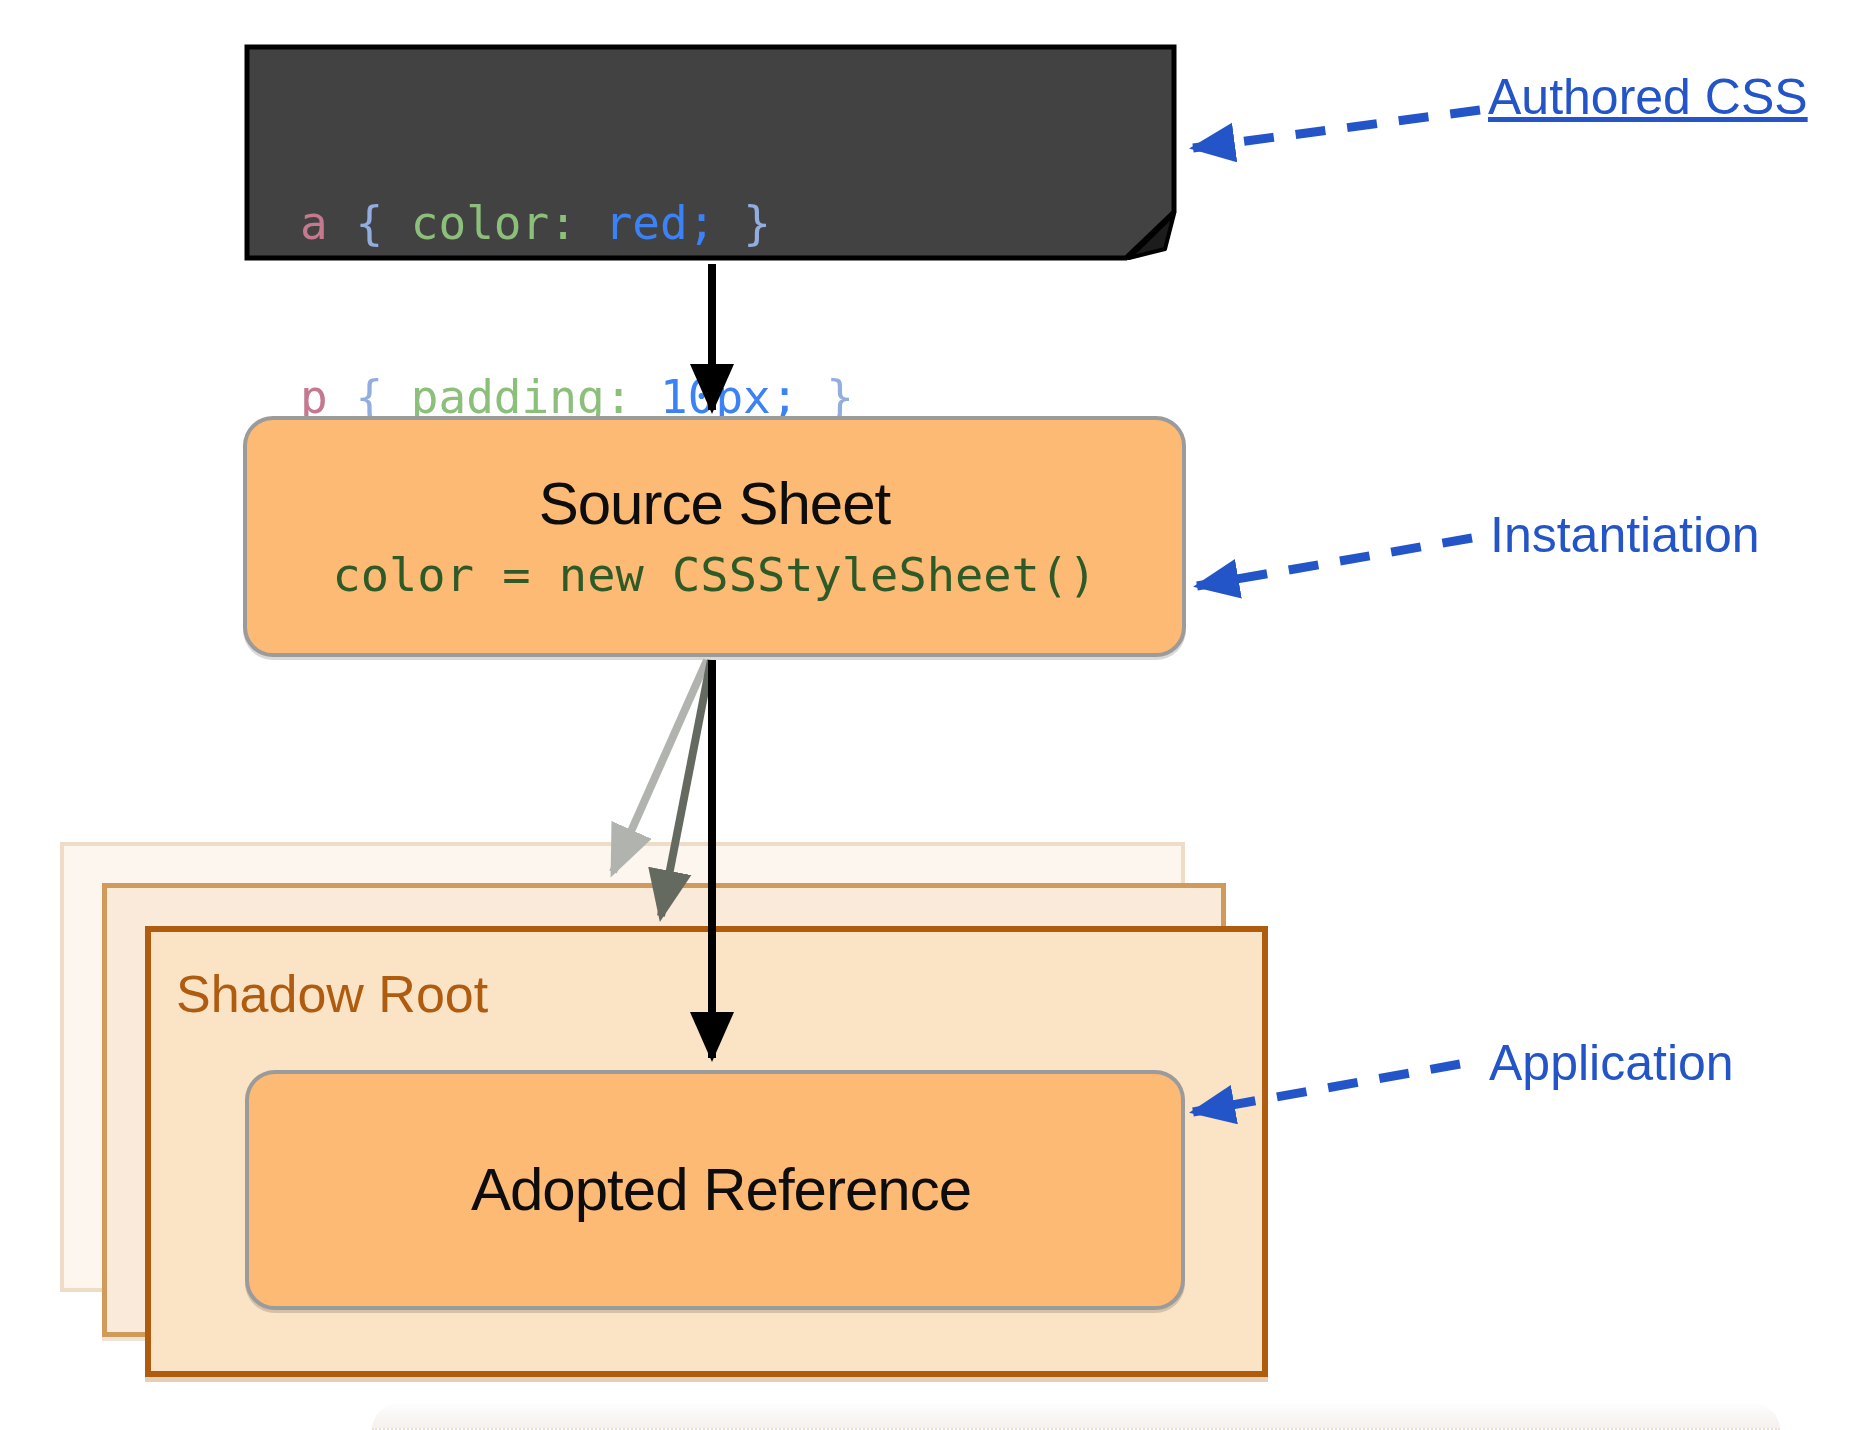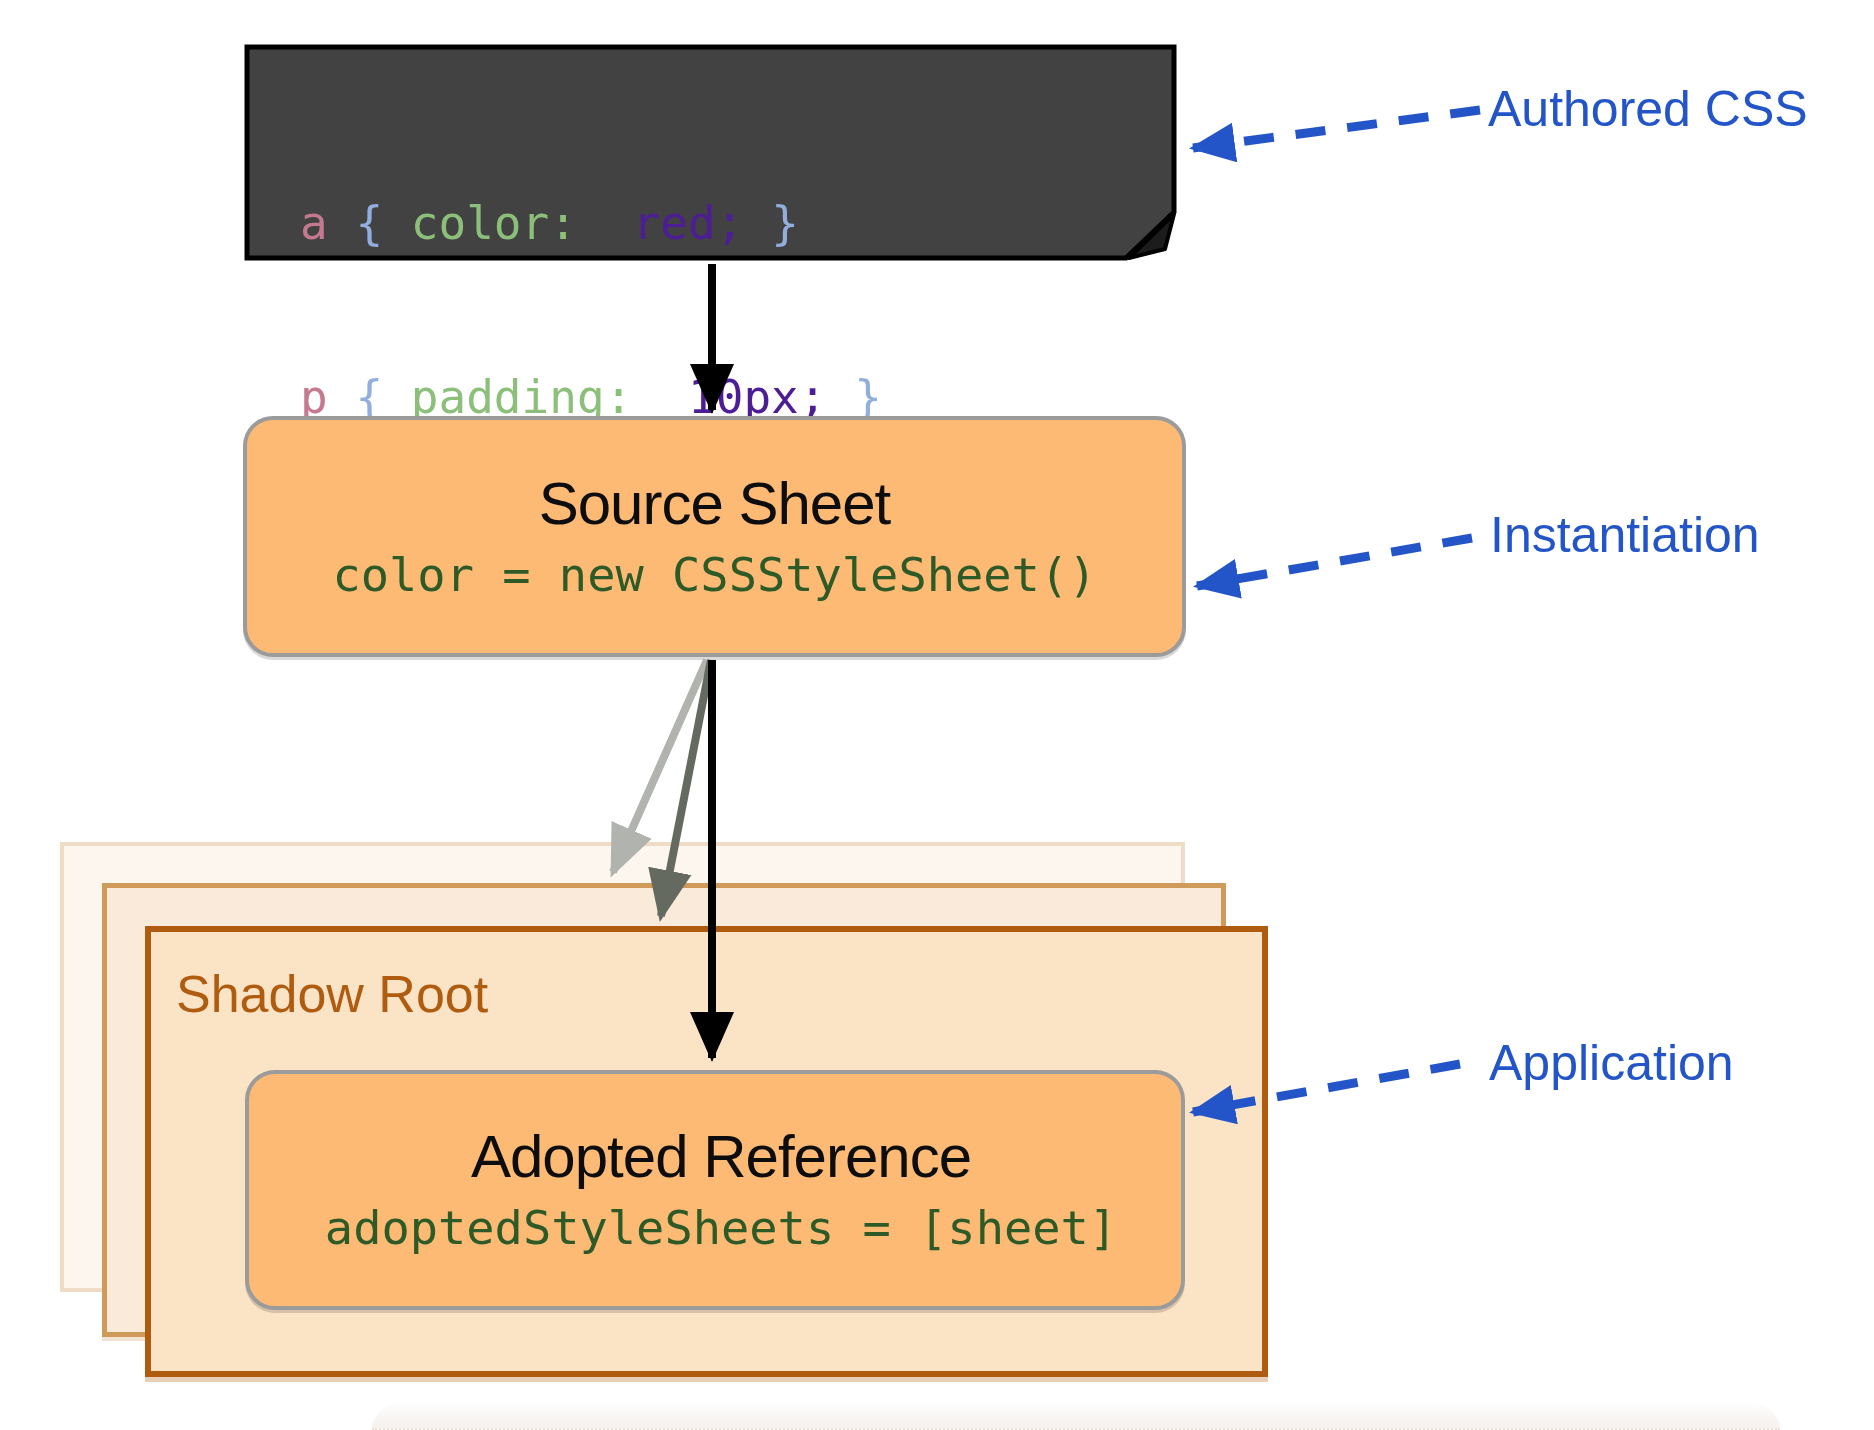--- a/index.html
+++ b/index.html
@@ -18,21 +18,21 @@
     left: 300px; top: 78px;
     font-family: "DejaVu Sans Mono", monospace;
     font-size: 46px;
     line-height: 58px;
     white-space: pre;
     z-index: 5;
   }
   .tok-sel   { color: #c4798f; }
   .tok-brace { color: #92aede; }
   .tok-prop  { color: #8cbf7a; }
-  .tok-val   { color: #4c1d95; margin-left: 28px; }
+  .tok-val   { color: #3b82f6; }
 
   
   .grey-box {
     background: #fdba74;
     border: 4px solid #9b9b9b;
     border-radius: 30px;
     box-shadow: 0 3px 0 rgba(0,0,0,0.15);
     display: flex;
     flex-direction: column;
     align-items: center;
@@ -80,21 +80,21 @@
     z-index: 4;
   }
 
   
   .annotation-label {
     font-size: 50px;
     color: #2355c8;
     z-index: 5;
     white-space: nowrap;
   }
-  #label-authored     { left: 1488px; top: 80px;  }
+  #label-authored     { left: 1488px; top: 68px; text-decoration: underline;  }
   #label-instantiation{ left: 1490px; top: 506px; }
   #label-application  { left: 1489px; top: 1034px;}
 
   
   #bottom-card {
     left: 372px; top: 1404px; width: 1408px; height: 26px;
     border-radius: 26px 26px 0 0;
     background: linear-gradient(180deg, #fefdfd 0%, #f4f1ee 100%);
     border-bottom: 2px dotted #eadfd2;
     z-index: 0;
@@ -131,21 +131,20 @@
   <div id="shadow-box-front" class="abs shadow-box"></div>
   <div id="shadow-root-label" class="abs">Shadow Root</div>
 
   <div id="source-sheet-box" class="abs grey-box">
     <div class="box-title">Source Sheet</div>
     <div class="box-code">color = new CSSStyleSheet()</div>
   </div>
 
   <div id="adopted-ref-box" class="abs grey-box">
     <div class="box-title">Adopted Reference</div>
-    <div class="box-code">adoptedStyleSheets = [sheet]</div>
   </div>
 
   <div id="label-authored" class="abs annotation-label">Authored CSS</div>
   <div id="label-instantiation" class="abs annotation-label">Instantiation</div>
   <div id="label-application" class="abs annotation-label">Application</div>
 
   <div id="bottom-card" class="abs"></div>
 
   <svg id="arrows" class="layer" viewBox="0 0 1874 1430">
     <defs>

